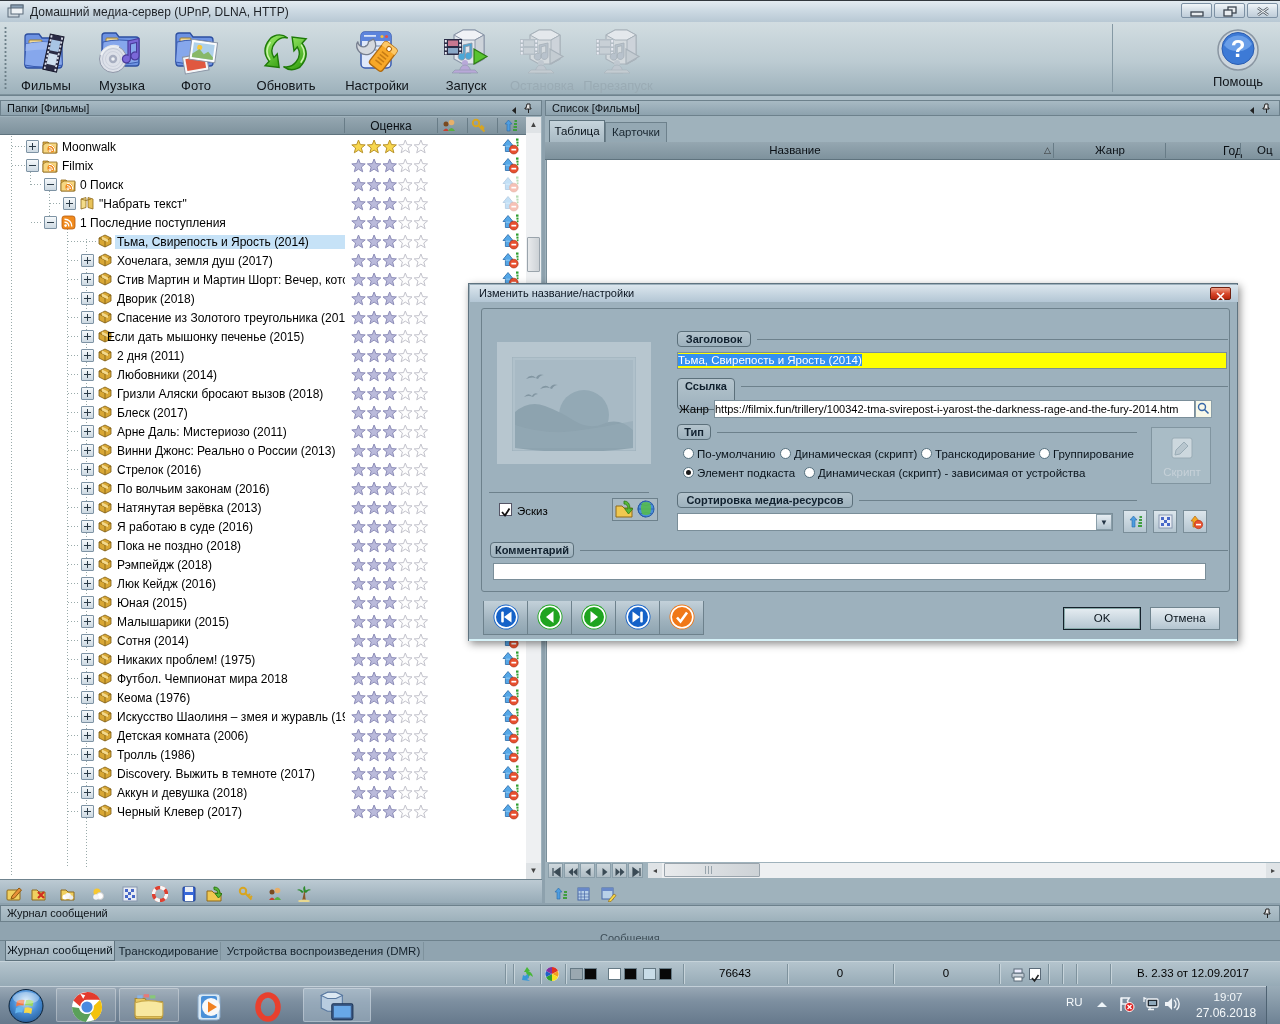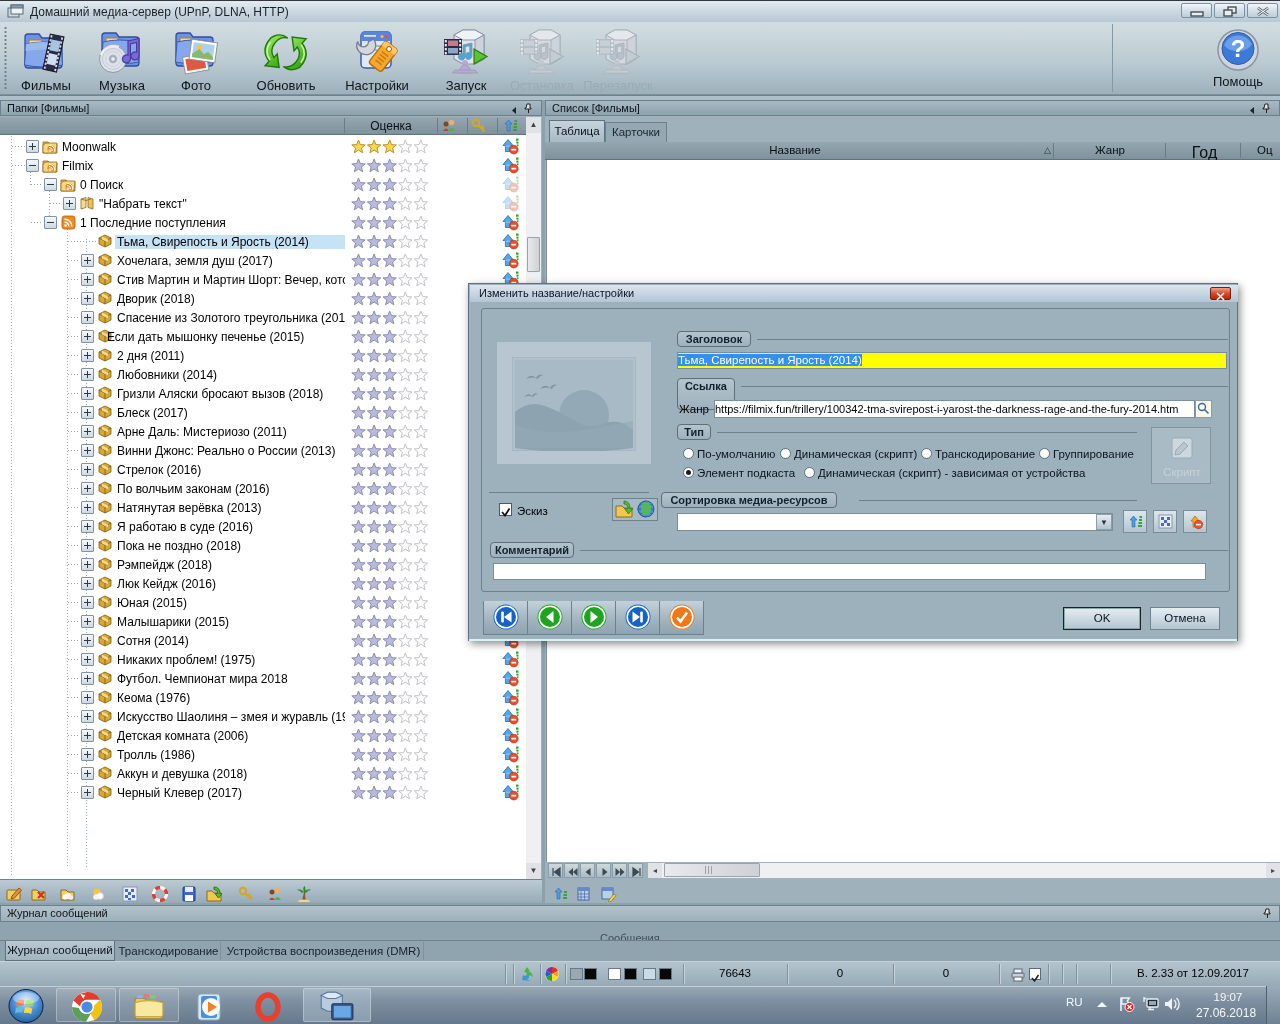--- a/index.html
+++ b/index.html
@@ -1030,20 +1030,41 @@
 <div class="trow">
 <div class="abs" style="left:68px;top:9px;width:12px;height:1px;background-image:linear-gradient(90deg,#9aa 1px,transparent 1px);background-size:3px 1px"></div>
 <div class="exp plus" style="left:81px">
         <i></i>
         <b></b>
       </div>
 <svg class="abs" style="left:97px;top:1px" width="17" height="17">
         <use href="#boxi"></use>
       </svg>
 <div class="tlbl" style="left:115px;max-width:230px;overflow:hidden;padding:0 2px">Тролль (1986)</div>
+<svg class="stars" width="78" height="16">
+        <use href="#star15" x="0.0" y="0" fill="#babadb" stroke="#8d8db8" stroke-width="1"></use>
+        <use href="#star15" x="15.6" y="0" fill="#babadb" stroke="#8d8db8" stroke-width="1"></use>
+        <use href="#star15" x="31.2" y="0" fill="#babadb" stroke="#8d8db8" stroke-width="1"></use>
+        <use href="#star15" x="46.8" y="0" fill="#fdfdfd" stroke="#c3c3cc" stroke-width="1"></use>
+        <use href="#star15" x="62.4" y="0" fill="#fdfdfd" stroke="#c3c3cc" stroke-width="1"></use>
+      </svg>
+<svg class="ud" width="17" height="17">
+        <use href="#updown"></use>
+      </svg>
+</div>
+<div class="trow">
+<div class="abs" style="left:68px;top:9px;width:12px;height:1px;background-image:linear-gradient(90deg,#9aa 1px,transparent 1px);background-size:3px 1px"></div>
+<div class="exp plus" style="left:81px">
+        <i></i>
+        <b></b>
+      </div>
+<svg class="abs" style="left:97px;top:1px" width="17" height="17">
+        <use href="#boxi"></use>
+      </svg>
+<div class="tlbl" style="left:115px;max-width:230px;overflow:hidden;padding:0 2px">Discovery. Выжить в темноте (2017)</div>
 <svg class="stars" width="78" height="16">
         <use href="#star15" x="0.0" y="0" fill="#babadb" stroke="#8d8db8" stroke-width="1"></use>
         <use href="#star15" x="15.6" y="0" fill="#babadb" stroke="#8d8db8" stroke-width="1"></use>
         <use href="#star15" x="31.2" y="0" fill="#babadb" stroke="#8d8db8" stroke-width="1"></use>
         <use href="#star15" x="46.8" y="0" fill="#fdfdfd" stroke="#c3c3cc" stroke-width="1"></use>
         <use href="#star15" x="62.4" y="0" fill="#fdfdfd" stroke="#c3c3cc" stroke-width="1"></use>
       </svg>
 <svg class="ud" width="17" height="17">
         <use href="#updown"></use>
       </svg>
@@ -1161,21 +1182,21 @@
         <path d="M4 1 h3 v4 h1 v1 h-6 v-1 h1 z M5.5 6 v4" stroke="#222" fill="#e8e8e8" stroke-width="1"></path>
       </svg></span></div>
 <div class="abs" style="left:545px;top:117px;width:735px;height:25px;background:#9fb2bc">
 <div class="abs" style="left:4px;top:3px;width:56px;height:22px;background:linear-gradient(#c6d4dc,#a8bac4);border:1px solid #5f737e;border-bottom:none;font-size:11.5px;text-align:center;line-height:21px;color:#0a141c">Таблица</div>
 <div class="abs" style="left:60px;top:5px;width:62px;height:20px;background:#94a8b3;border:1px solid #6d818c;border-bottom:none;font-size:11.5px;text-align:center;line-height:19px;color:#1a2832">Карточки</div>
 </div>
 <div class="abs chead" style="left:545px;top:142px;width:735px;height:18px">
 <div class="abs" style="left:0;top:2px;width:500px;text-align:center;font-size:11.5px">Название</div>
 <div class="abs" style="left:499px;top:3px;font-size:9px;color:#333">△</div>
 <div class="abs" style="left:510px;top:2px;width:110px;text-align:center;font-size:11.5px">Жанр</div>
-<div class="abs" style="left:622px;top:2px;width:75px;text-align:center;font-size:16px">Год</div>
+<div class="abs" style="left:622px;top:2px;width:75px;text-align:right;font-size:12px">Год</div>
 <div class="abs" style="left:712px;top:2px;font-size:11.5px">Оц</div>
 <div class="csep" style="left:508px"></div>
 <div class="csep" style="left:620px"></div>
 <div class="csep" style="left:695px"></div>
 </div>
 <div class="abs" style="left:546px;top:160px;width:734px;height:702px;background:#fff;border-left:1px solid #7a8e99"></div>
 <div class="abs" style="left:545px;top:862px;width:735px;height:18px;background:#9fb2bc">
 <div class="abs" style="left:3px;top:1px;width:15px;height:15px;background:linear-gradient(#cfd8dd,#aebcc4);border:1px solid #8a9ea9"><svg width="13" height="13">
         <path d="M4 3 v8 M11 3 L5.5 7 L11 11Z" stroke="#3a4a55" fill="#3a4a55" stroke-width="1.2"></path>
       </svg></div>
@@ -1421,21 +1442,21 @@
 <div class="rlbl" style="left:228px;top:183px">Элемент подкаста</div>
 <div class="radio" style="left:335px;top:183px"></div>
 <div class="rlbl" style="left:349px;top:183px">Динамическая (скрипт) - зависимая от устройства</div>
 <div class="abs" style="left:682px;top:143px;width:60px;height:57px;background:#a9bcc6;border:1px solid #8195a0">
       <svg width="24" height="24" style="position:absolute;left:18px;top:8px">
         <rect x="2" y="2" width="20" height="20" rx="2" fill="#cdd8de" stroke="#9aacb6"></rect>
         <path d="M14 6 l4 4 -8 8 -5 1 1 -5z" fill="#b8c6ce" stroke="#9aacb6"></path>
       </svg>
       <div style="position:absolute;left:0;width:60px;top:38px;text-align:center;font-size:11.5px;color:#c6d1d8">Скрипт</div>
     </div>
-<div class="abs chip" style="left:192px;top:208px;width:176px;height:16px;line-height:15px">Сортировка медиа-ресурсов</div>
+<div class="abs chip" style="left:208px;top:208px;width:176px;height:16px;line-height:15px">Сортировка медиа-ресурсов</div>
 <div class="abs gline" style="left:390px;top:216px;width:278px"></div>
 <div class="abs fld" style="left:208px;top:229px;width:436px;height:18px"></div>
 <div class="abs" style="left:627px;top:230px;width:16px;height:16px;background:linear-gradient(#e6edf2,#b4c5d0);border:1px solid #8a9ea9;text-align:center;font-size:8px;line-height:15px;color:#234">▼</div>
 <div class="abs" style="left:654px;top:226px;width:24px;height:23px;background:linear-gradient(#dce6ec,#b4c5d0);border:1px solid #7a8e99"></div>
 <div class="abs" style="left:684px;top:226px;width:24px;height:23px;background:linear-gradient(#dce6ec,#b4c5d0);border:1px solid #7a8e99"></div>
 <div class="abs" style="left:714px;top:226px;width:24px;height:23px;background:linear-gradient(#dce6ec,#b4c5d0);border:1px solid #7a8e99"></div>
 <svg class="abs" style="left:658px;top:229px" width="17" height="17">
       <path d="M3 7 L6.5 3 L10 7 L8 7 L8 14 L5 14 L5 7 Z" fill="#4e9de0" stroke="#2a6aa8" stroke-width=".6"></path>
       <g fill="#3f9e3f">
         <rect x="11" y="12" width="4" height="2"></rect>

